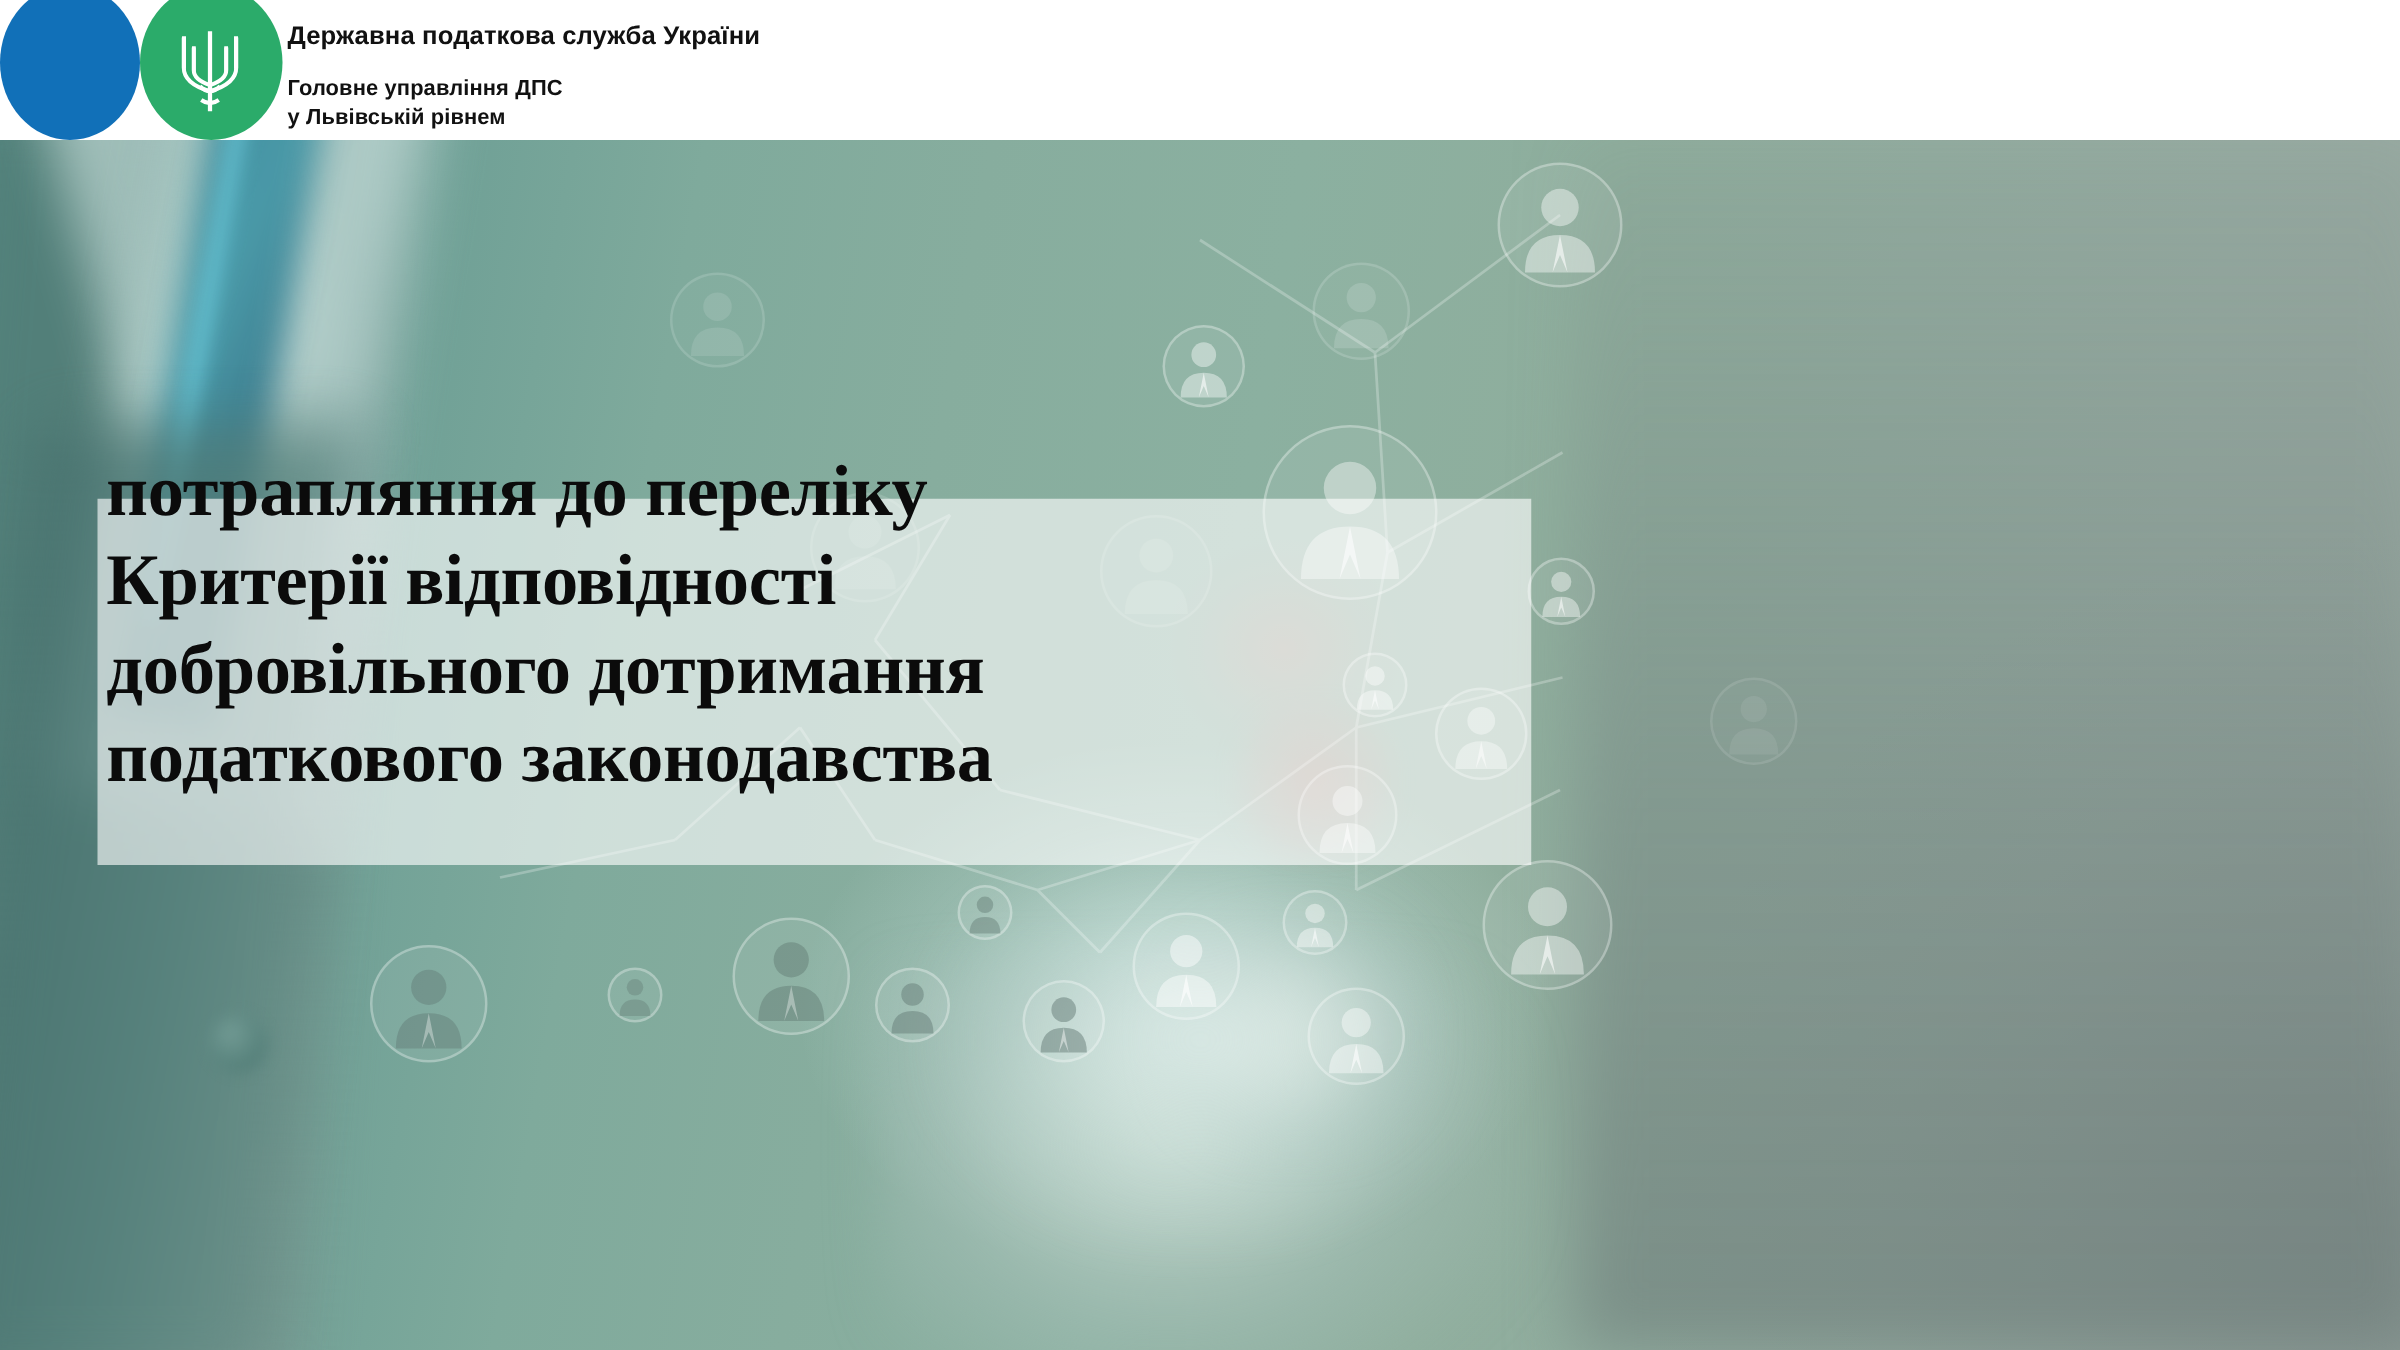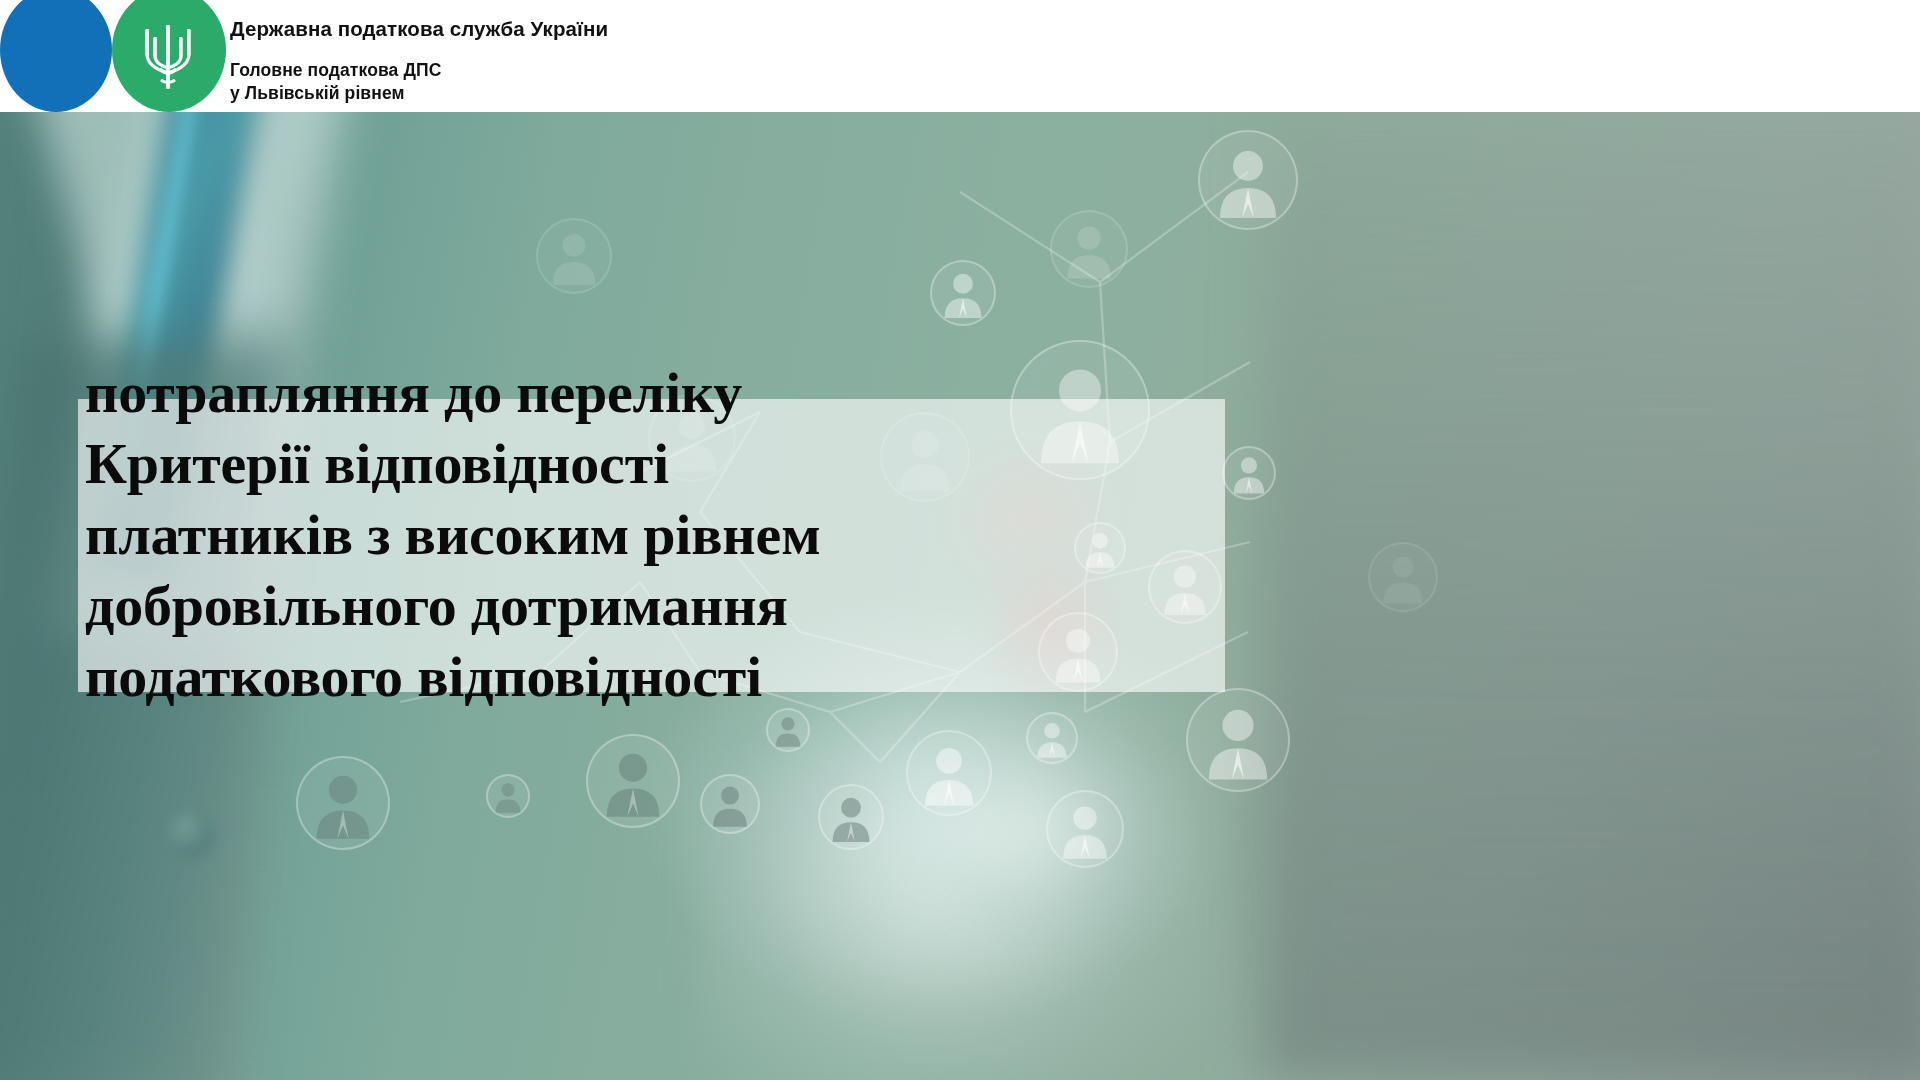--- a/index.html
+++ b/index.html
@@ -200,21 +200,21 @@
             <rect x="50.2" y="9" width="3.2" height="26"></rect>
             <rect x="16.6" y="17" width="3" height="21"></rect>
             <rect x="42.4" y="17" width="3" height="21"></rect>
           </g>
         </svg>
       </div>
     </div>
 
     <div class="header-text">
       <div class="org-title">Державна податкова служба України</div>
-      <div class="dept-line dept-line-1">Головне податкова ДПС</div>
+      <div class="dept-line dept-line-1">Головне управління ДПС</div>
       <div class="dept-line dept-line-2">у Львівській рівнем</div>
     </div>
   </div>
 
   <div class="hero">
 
     <div class="hero-layer">
       <div class="suit-left"></div>
       <div class="collar"></div>
       <div class="shirt"></div>
@@ -485,19 +485,18 @@
             </g>
         </svg>
       </div>
     </div>
 
     <div class="title-box"></div>
 
     <h1 class="title">
       <span class="ln">потрапляння до переліку</span>
       <span class="ln">Критерії відповідності</span>
-      <span class="ln">платників з високим рівнем</span>
       <span class="ln">добровільного дотримання</span>
-      <span class="ln">податкового відповідності</span>
+      <span class="ln">податкового законодавства</span>
     </h1>
 
   </div>
 </div>
 
 </body></html>

